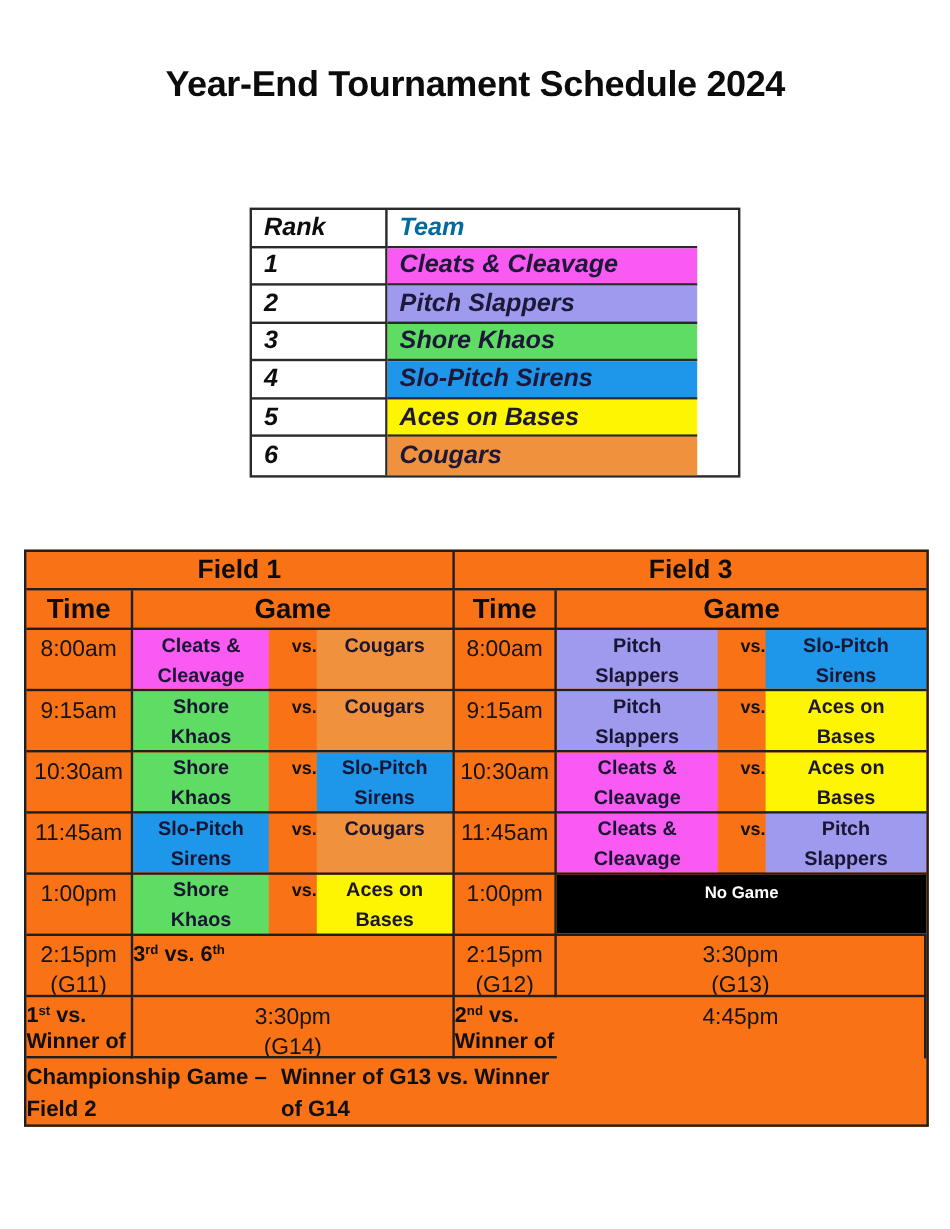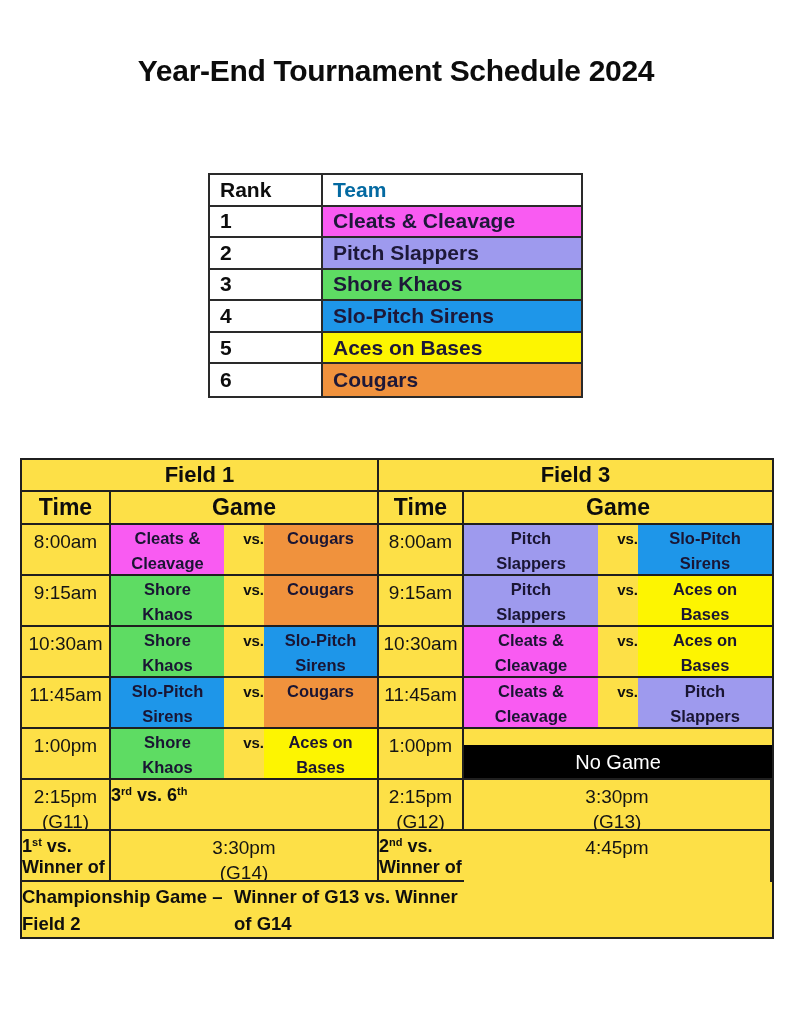--- a/index.html
+++ b/index.html
@@ -13,41 +13,41 @@
   
   .title{
     position:absolute;top:46px;left:0;right:0;
     text-align:center;font-weight:bold;font-size:30px;line-height:49px;
     letter-spacing:-0.3px;color:#0c0c0c;margin:0;
   }
   .title span{display:block;}
 
   
   .rank-table{
-    position:absolute;left:208px;top:173px;width:375px;height:225px;
+    position:absolute;left:208px;top:173px;width:409px;height:225px;
     display:grid;grid-template-columns:113px 258px;
     grid-template-rows:repeat(7,1fr);
-    border:2px solid #2a2a2a;box-sizing:border-box;background:#fff;
+    border:2px solid #2a2a2a;box-sizing:border-box;background:#fff;font-style:italic;
   }
   .rcell{
     box-sizing:border-box;border-bottom:2px solid #2a2a2a;
     display:flex;align-items:center;padding-left:10px;
     font-weight:bold;font-size:21px;min-width:0;overflow:hidden;white-space:nowrap;
   }
   .rcell.rank{border-right:2px solid #2a2a2a;color:#0d0d0d;}
   .rcell.teamname{color:#1d1838;}
   .rank-table .lastrow{border-bottom:none;}
 
   
   .sched{
     position:absolute;left:20px;top:458px;width:754px;height:481px;
     display:grid;
     grid-template-columns:89px 268px 85px 308px;
     grid-template-rows:32px 33px 51px 51px 51px 51px 51px 51px 51px 55px;
-    border:2px solid #1f1f1f;box-sizing:border-box;background:#fde047;
+    border:2px solid #1f1f1f;box-sizing:border-box;background:#f97316;
   }
   .cell{
     box-sizing:border-box;min-width:0;overflow:hidden;
     border-right:2px solid #1f1f1f;border-bottom:2px solid #1f1f1f;
   }
   .cell.lastcol{border-right:none;}
   .cell.lastrow{border-bottom:none;}
   .fieldhead{
     grid-column:span 2;display:flex;align-items:center;justify-content:center;
     font-weight:bold;font-size:22px;color:#0d0d0d;
@@ -68,21 +68,21 @@
     display:block;max-width:96px;text-align:center;
     font-weight:bold;font-size:16.5px;line-height:24.5px;padding-top:1px;
     color:#1a1533;
   }
   .vs{
     width:40px;flex:0 0 40px;text-align:right;
     font-weight:bold;font-size:15px;padding-top:5px;color:#111;
   }
   .nogame{
     flex:1;display:flex;justify-content:center;
-    font-weight:normal;font-size:20px;padding-top:6px;margin-top:16px;
+    font-weight:bold;font-size:14px;padding-top:6px;
   }
   .playoffgame{
     display:flex;justify-content:flex-start;
     font-weight:bold;font-size:18px;padding-top:5px;color:#0f0f0f;
   }
   .playoffgame sup{
     font-size:11px;line-height:1;position:relative;top:1px;font-weight:bold;
   }
   .champcell{
     grid-column:span 3;display:flex;flex-direction:row;align-items:center;

